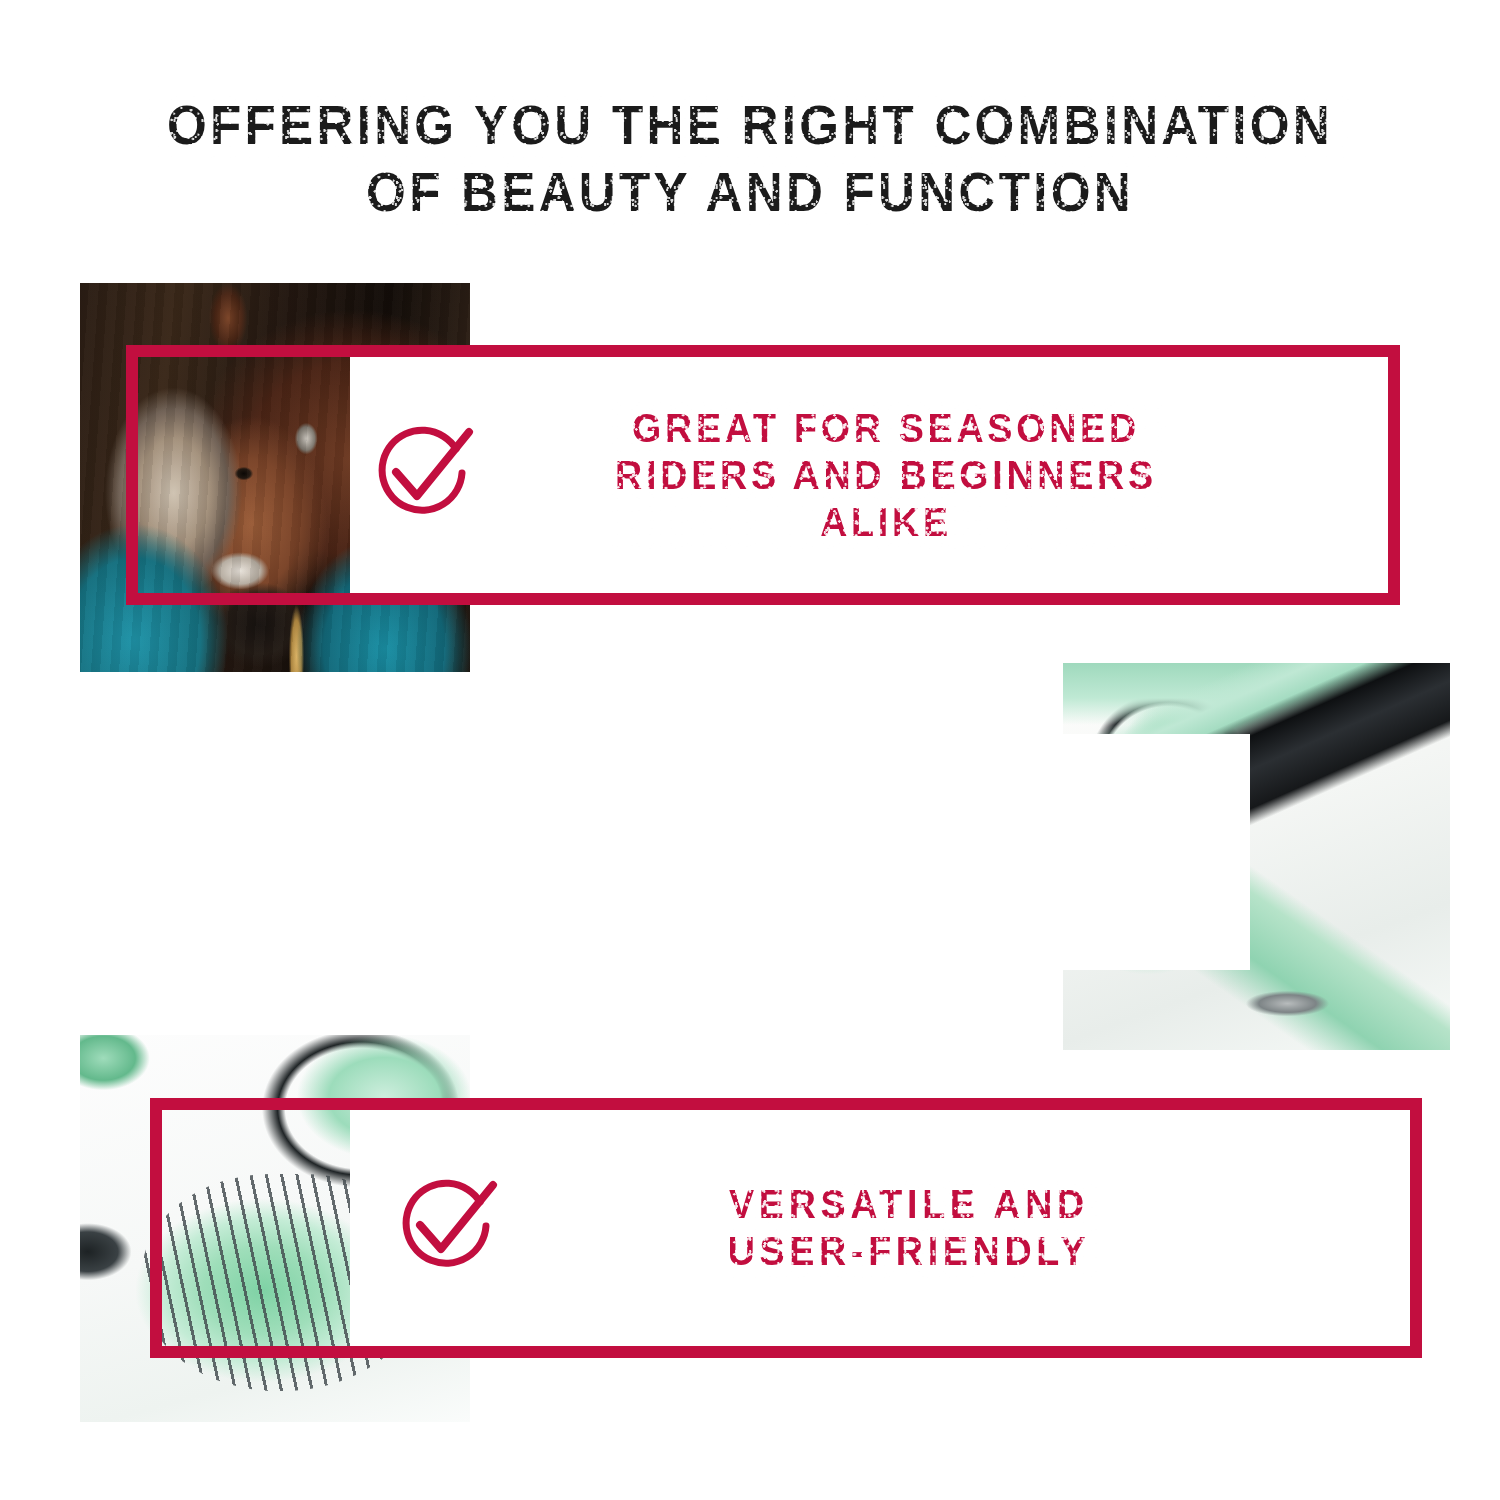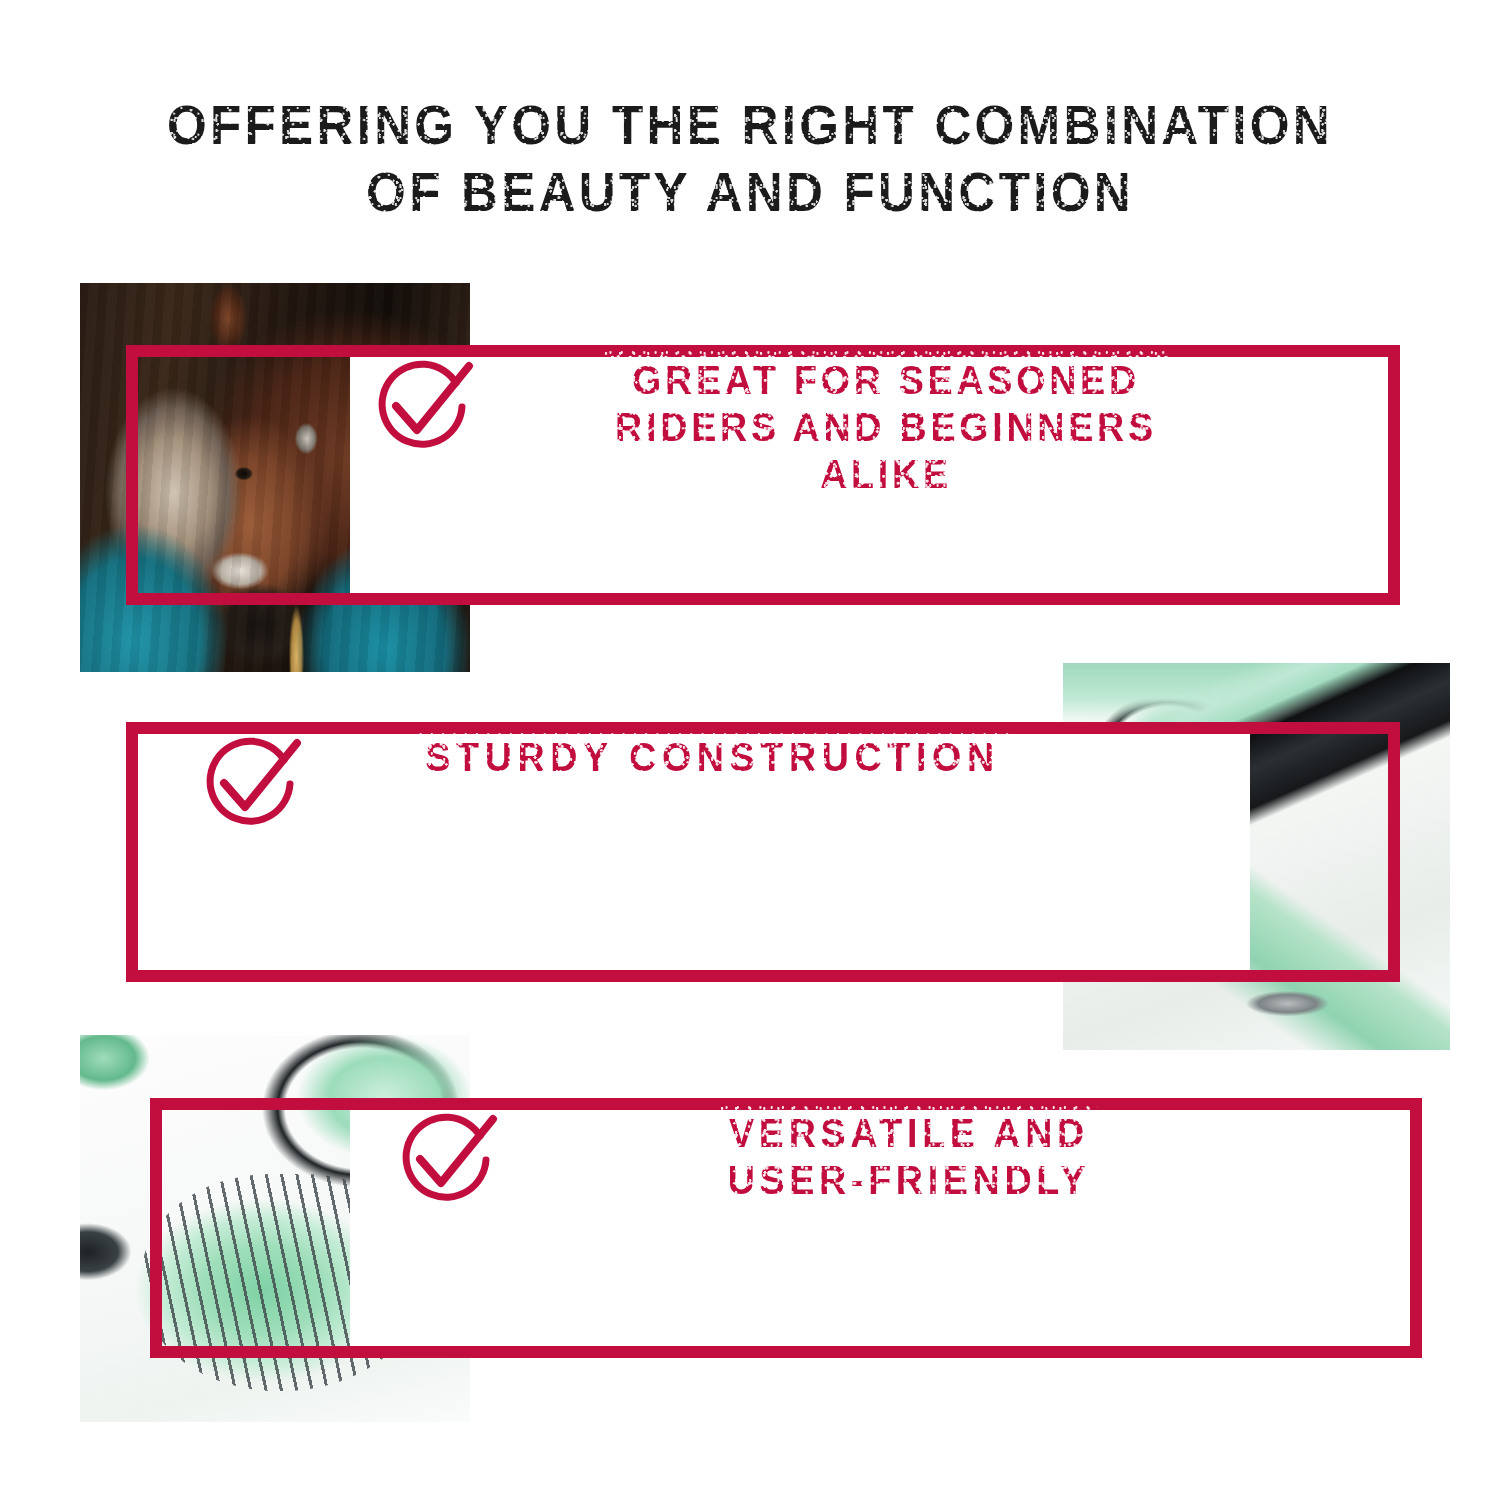--- a/index.html
+++ b/index.html
@@ -191,21 +191,21 @@
     z-index: 0;
   }
   .plate-1 { left: 350px; top: 357px; width: 1038px; height: 236px; }
   .plate-2 { left: 138px; top: 734px; width: 1112px; height: 236px; }
   .plate-3 { left: 350px; top: 1110px; width: 1036px; height: 236px; }
 
   .box-content {
     position: relative;
     z-index: 2;
     display: flex;
-    align-items: flex-start;
+    align-items: center;
     width: 100%;
     height: 100%;
   }
 
   
   .check-icon {
     flex: 0 0 auto;
     width: 104px;
     height: 104px;
     display: block;
@@ -288,33 +288,20 @@
           <path d="M26 49 L47 73 L99 9" fill="none" stroke="#c20e3f" stroke-width="8" stroke-linecap="round" stroke-linejoin="round"></path>
         </svg>
       </span>
       <div class="feature-text fs-1"><span class="grunge-red">GREAT FOR SEASONED
 RIDERS AND BEGINNERS
 ALIKE</span></div>
       <div class="spacer-right-1"></div>
     </div>
   </div>
 
-  <div class="feature-box box-2">
-    <div class="box-content">
-      <div class="spacer-left-2"></div>
-      <span class="check-icon">
-        <svg viewBox="0 0 104 104" xmlns="http://www.w3.org/2000/svg">
-          <path d="M86 26 A40 40 0 1 0 92 50" fill="none" stroke="#c20e3f" stroke-width="7" stroke-linecap="round"></path>
-          <path d="M26 49 L47 73 L99 9" fill="none" stroke="#c20e3f" stroke-width="8" stroke-linecap="round" stroke-linejoin="round"></path>
-        </svg>
-      </span>
-      <div class="feature-text fs-2"><span class="grunge-red">STURDY CONSTRUCTION</span></div>
-      <div class="spacer-right-2"></div>
-    </div>
-  </div>
 
   <div class="feature-box box-3">
     <div class="box-content">
       <div class="spacer-left-3"></div>
       <span class="check-icon">
         <svg viewBox="0 0 104 104" xmlns="http://www.w3.org/2000/svg">
           <path d="M86 26 A40 40 0 1 0 92 50" fill="none" stroke="#c20e3f" stroke-width="7" stroke-linecap="round"></path>
           <path d="M26 49 L47 73 L99 9" fill="none" stroke="#c20e3f" stroke-width="8" stroke-linecap="round" stroke-linejoin="round"></path>
         </svg>
       </span>

